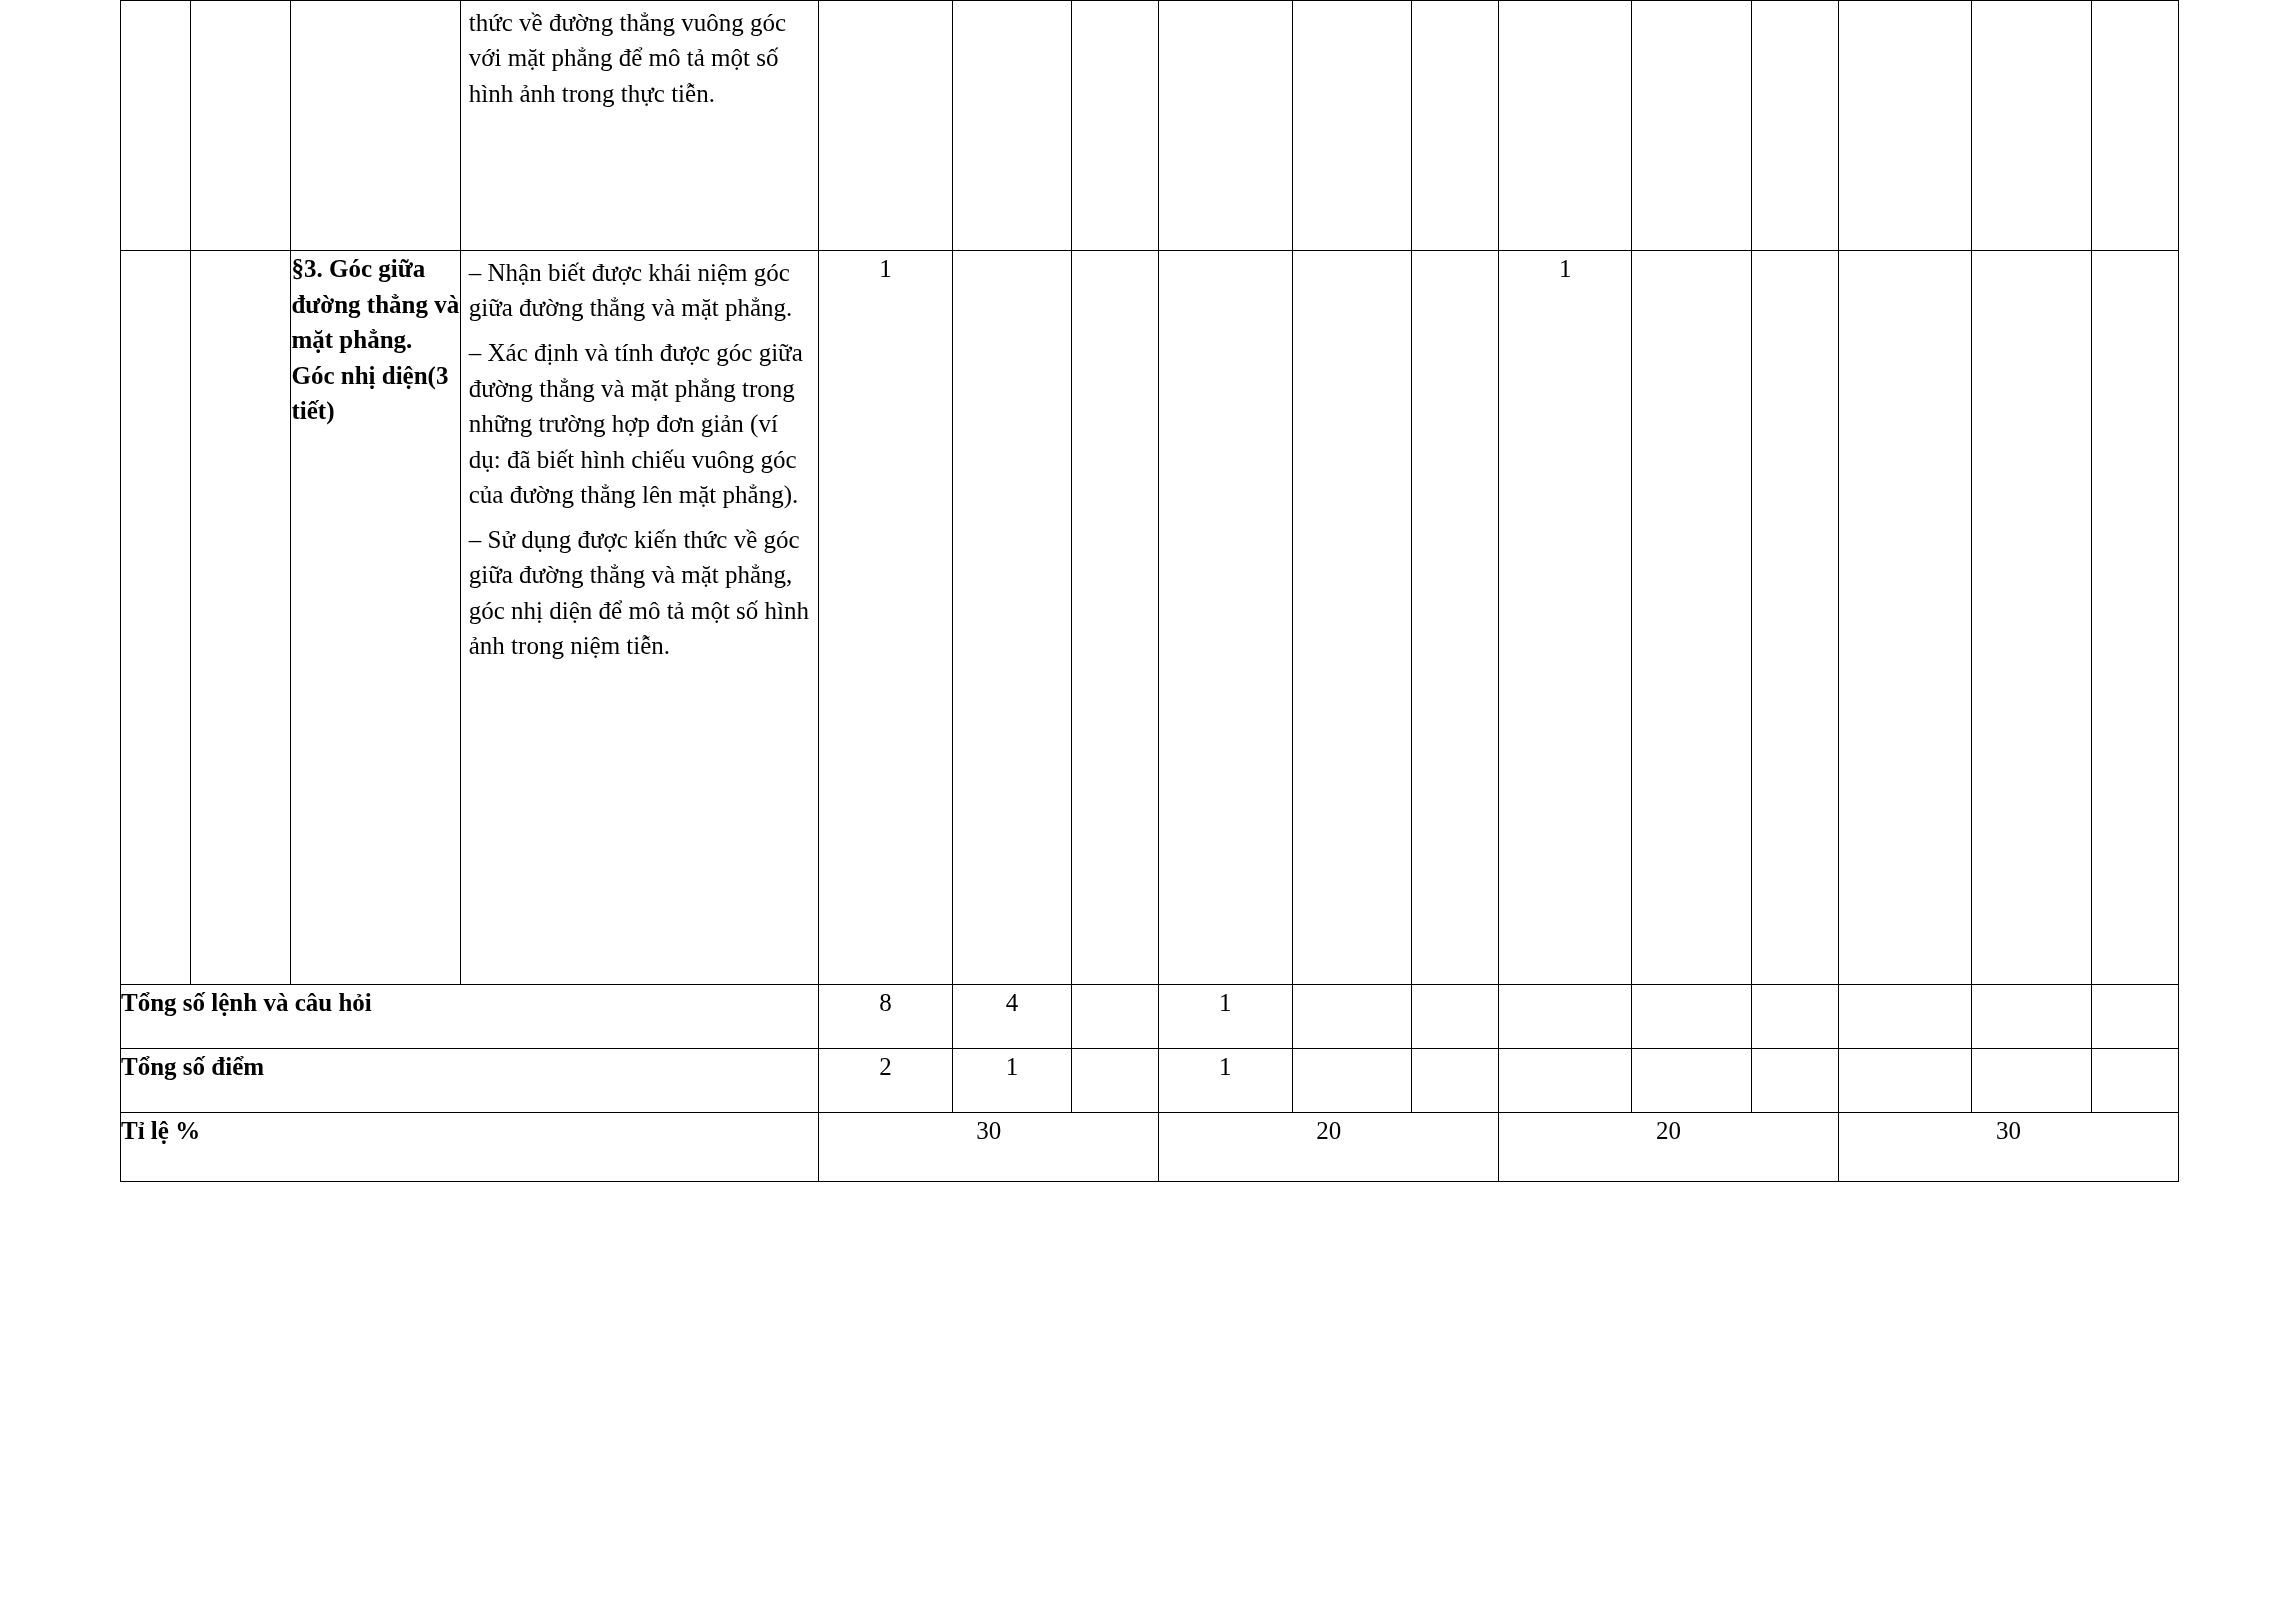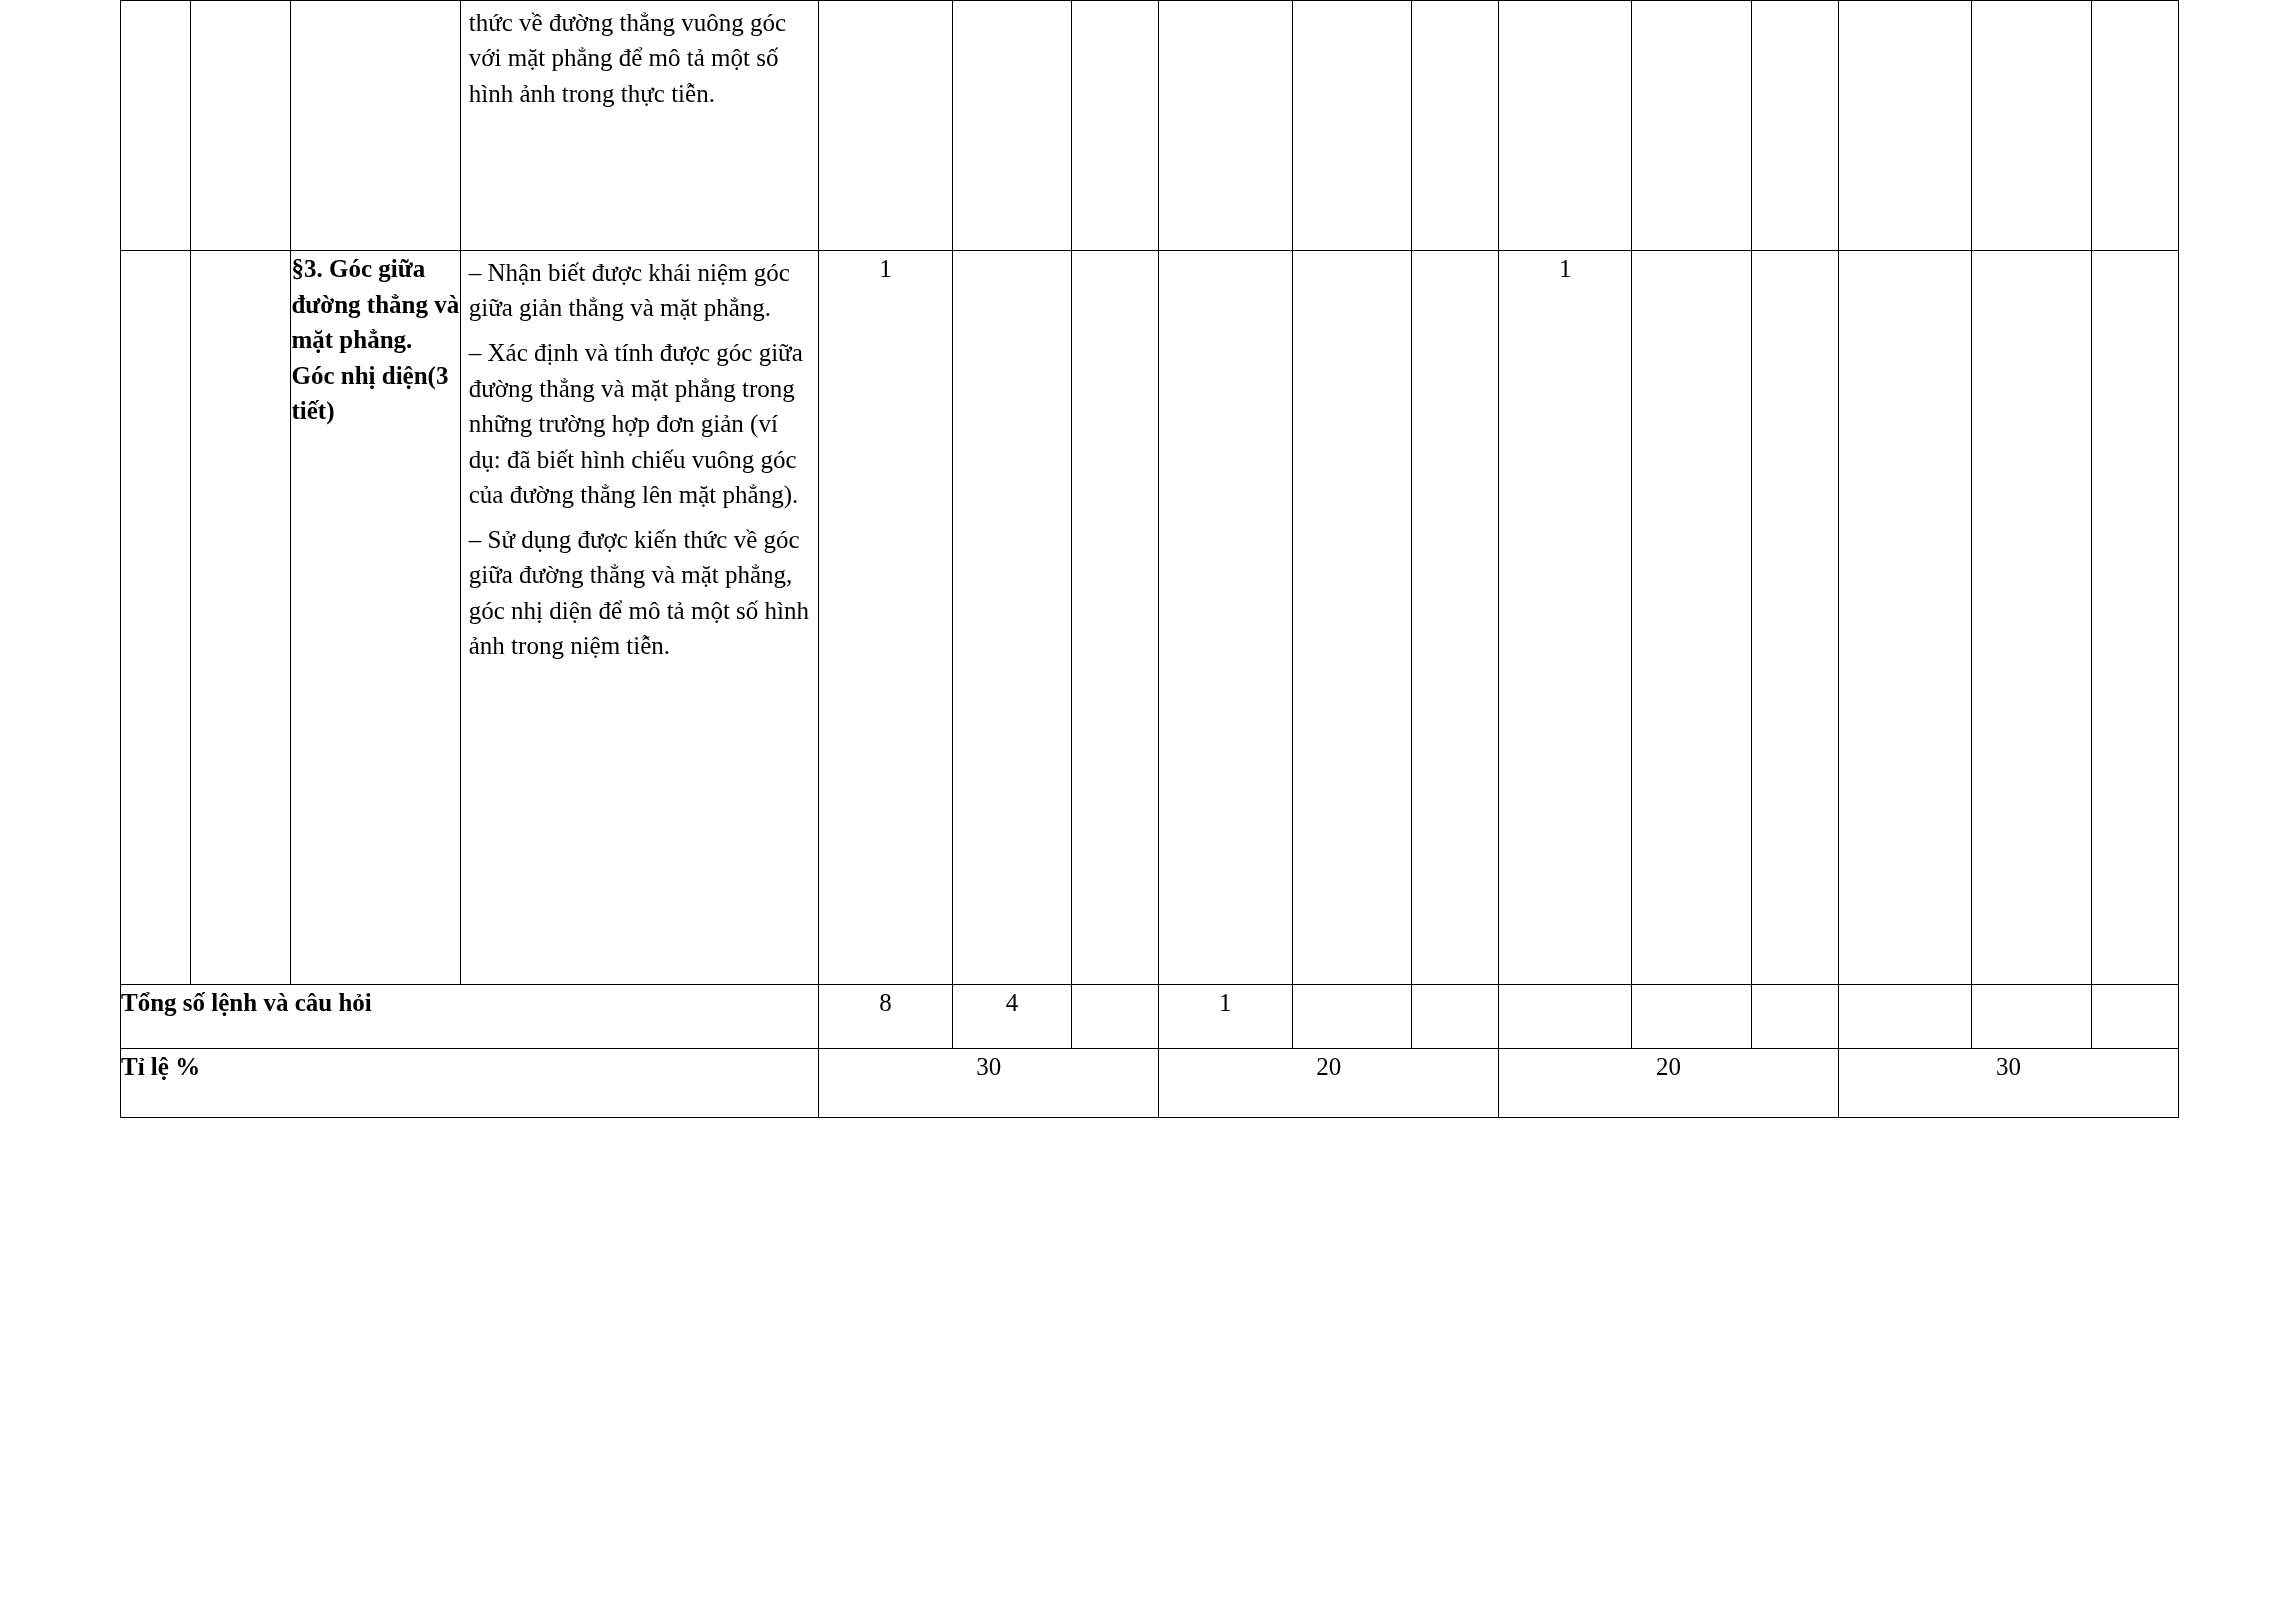--- a/index.html
+++ b/index.html
@@ -132,21 +132,21 @@
       <td class="num"></td>
       <td class="num"></td>
     </tr>
 
     <tr>
       <td style="height:733px"></td>
       <td></td>
       <td class="chapter-label v-mid">§3. Góc giữa đường thẳng và mặt phẳng. Góc nhị diện(3 tiết)</td>
       <td>
         <div class="cellpad">
-          <p>– Nhận biết được khái niệm góc giữa giản thẳng và mặt phẳng.</p>
+          <p>– Nhận biết được khái niệm góc giữa đường thẳng và mặt phẳng.</p>
           <p>– Xác định và tính được góc giữa đường thẳng và mặt phẳng trong những trường hợp đơn giản (ví dụ: đã biết hình chiếu vuông góc của đường thẳng lên mặt phẳng).</p>
           <p>– Sử dụng được kiến thức về góc giữa đường thẳng và mặt phẳng, góc nhị diện để mô tả một số hình ảnh trong niệm tiễn.</p>
         </div>
       </td>
       <td class="num">1</td>
       <td class="num"></td>
       <td class="num"></td>
       <td class="num"></td>
       <td class="num"></td>
       <td class="num"></td>
@@ -167,20 +167,35 @@
       <td class="num"></td>
       <td class="num"></td>
       <td class="num"></td>
       <td class="num"></td>
       <td class="num"></td>
       <td class="num"></td>
       <td class="num"></td>
       <td class="num"></td>
     </tr>
 
+    <tr class="total-row">
+      <td class="right-label" colspan="4">Tổng số điểm</td>
+      <td class="num">2</td>
+      <td class="num">1</td>
+      <td class="num"></td>
+      <td class="num">1</td>
+      <td class="num"></td>
+      <td class="num"></td>
+      <td class="num"></td>
+      <td class="num"></td>
+      <td class="num"></td>
+      <td class="num"></td>
+      <td class="num"></td>
+      <td class="num"></td>
+    </tr>
 
     <tr class="ratio-row">
       <td class="right-label" colspan="4">Tỉ lệ %</td>
       <td class="ratio-val" colspan="3">30</td>
       <td class="ratio-val" colspan="3">20</td>
       <td class="ratio-val" colspan="3">20</td>
       <td class="ratio-val-top" colspan="3">30</td>
     </tr>
 
   </tbody>

